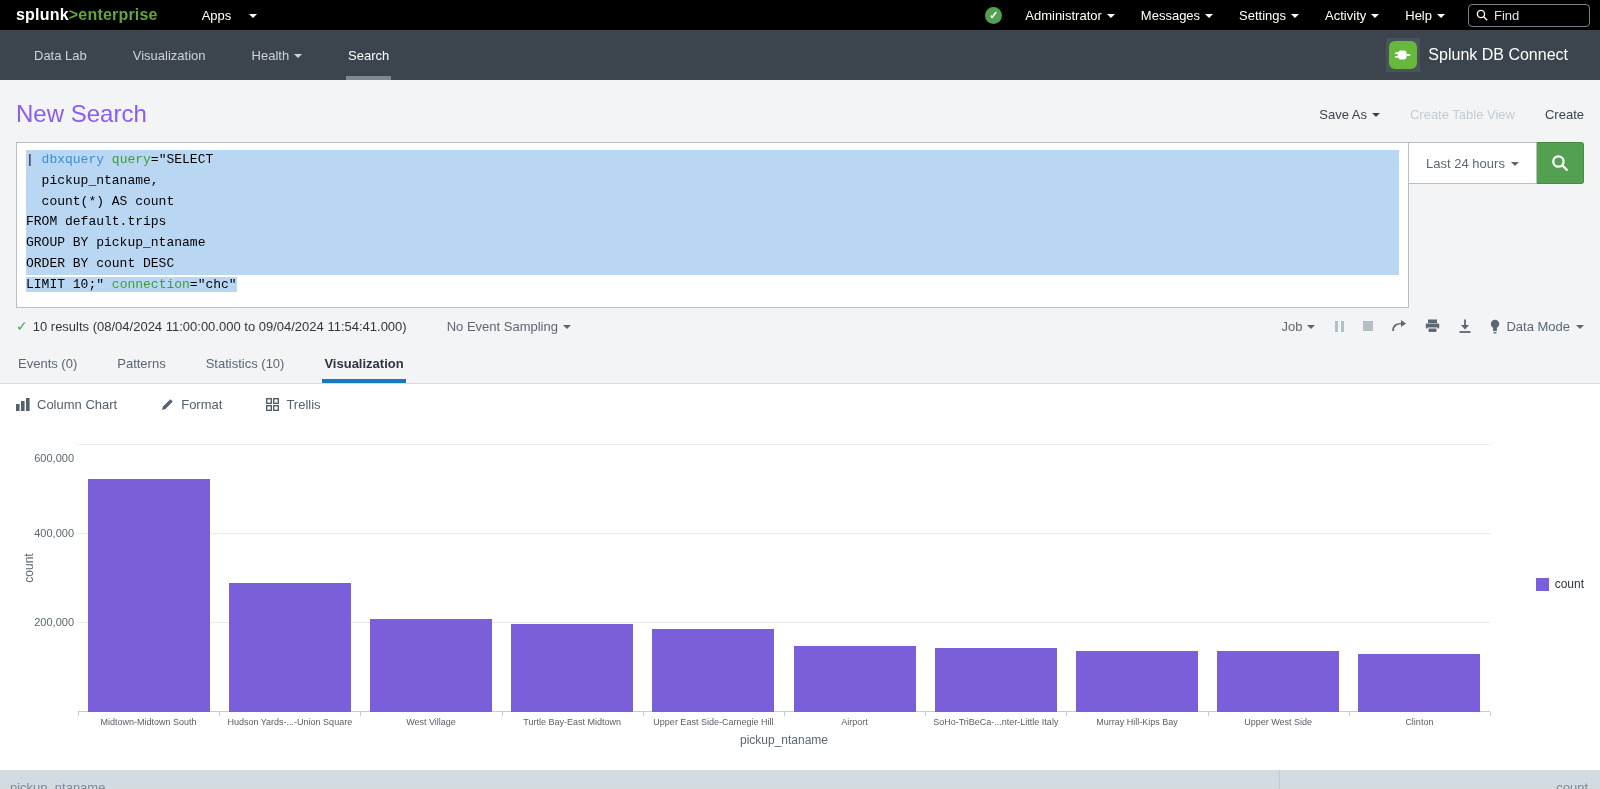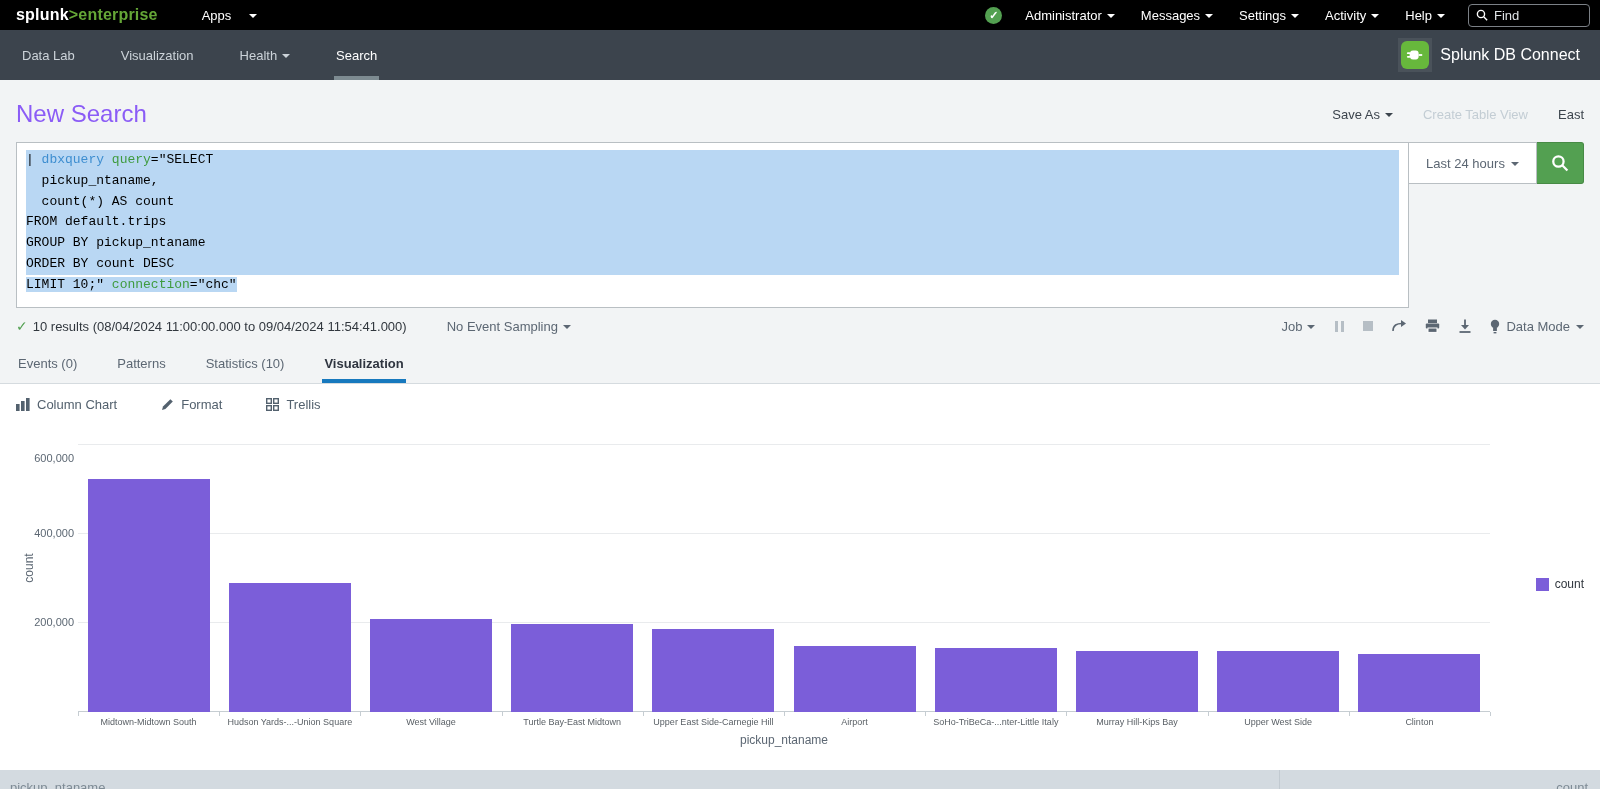--- a/index.html
+++ b/index.html
@@ -14,21 +14,21 @@
   .top-item { font-size:13px; color:#fff; margin-left:44px; display:flex; align-items:center; gap:18px; cursor:pointer; }
   .topbar .spacer { flex:1; }
   .status-badge { width:17px; height:17px; border-radius:50%; background:#53a051; color:#fff; font-size:11px; font-weight:bold; display:flex; align-items:center; justify-content:center; margin-right:10px; }
   .top-menu { font-size:13px; color:#fff; padding:0 13px; display:flex; align-items:center; gap:5px; cursor:pointer; }
   .caret { display:inline-block; width:0; height:0; border-left:4px solid transparent; border-right:4px solid transparent; border-top:4px solid currentColor; margin-top:1px; }
   .findbox { display:flex; align-items:center; gap:6px; border:1px solid #7b8086; border-radius:4px; background:#000; height:23px; width:122px; padding:0 7px; margin-left:10px; }
   .findbox input { background:transparent; border:0; outline:0; color:#fff; font-size:13px; width:80px; font-family:"Liberation Sans",sans-serif; }
   .findbox input::placeholder { color:#dfe3e6; opacity:1; }
 
   
-  .appbar { height:50px; background:#3c444d; display:flex; align-items:stretch; padding:0 20px; }
+  .appbar { height:50px; background:#3c444d; display:flex; align-items:stretch; padding:0 32px; }
   .appnav { display:flex; align-items:stretch; }
   .appnav .nav-item { display:flex; align-items:center; gap:5px; color:#ccd3d9; font-size:13px; padding:0 2px; margin-right:42px; cursor:pointer; position:relative; }
   .appnav .nav-item.active { color:#fff; }
   .appnav .nav-item.active::after { content:""; position:absolute; left:0; right:0; bottom:0; height:4px; background:#7d8b91; }
   .appbar .spacer { flex:1; }
   .appbrand { display:flex; align-items:center; gap:8px; color:#fff; font-size:16px; }
   .dbx-tile { width:34px; height:34px; background:#4a525a; display:flex; align-items:center; justify-content:center; }
   .dbx-icon { width:28px; height:28px; background:#67b83c; border-radius:6px; display:flex; align-items:center; justify-content:center; }
 
   
@@ -179,21 +179,21 @@
     <div class="page-title">New Search</div>
     <div class="spacer"></div>
     <div class="head-link">
         <span>Save As</span>
         <span class="caret"></span>
       </div>
     <div class="head-link disabled">
         <span>Create Table View</span>
       </div>
     <div class="head-link">
-        <span>East</span>
+        <span>Create</span>
       </div>
   </div>
 
   <div class="search-row">
     <div class="query-box">
         <div class="qline sel-full"><span>| </span><span class="tok-cmd">dbxquery</span><span> </span><span class="tok-arg">query</span><span>="SELECT</span></div>
         <div class="qline sel-full"><span>  pickup_ntaname,</span></div>
         <div class="qline sel-full"><span>  count(*) AS count</span></div>
         <div class="qline sel-full"><span>FROM default.trips</span></div>
         <div class="qline sel-full"><span>GROUP BY pickup_ntaname</span></div>

